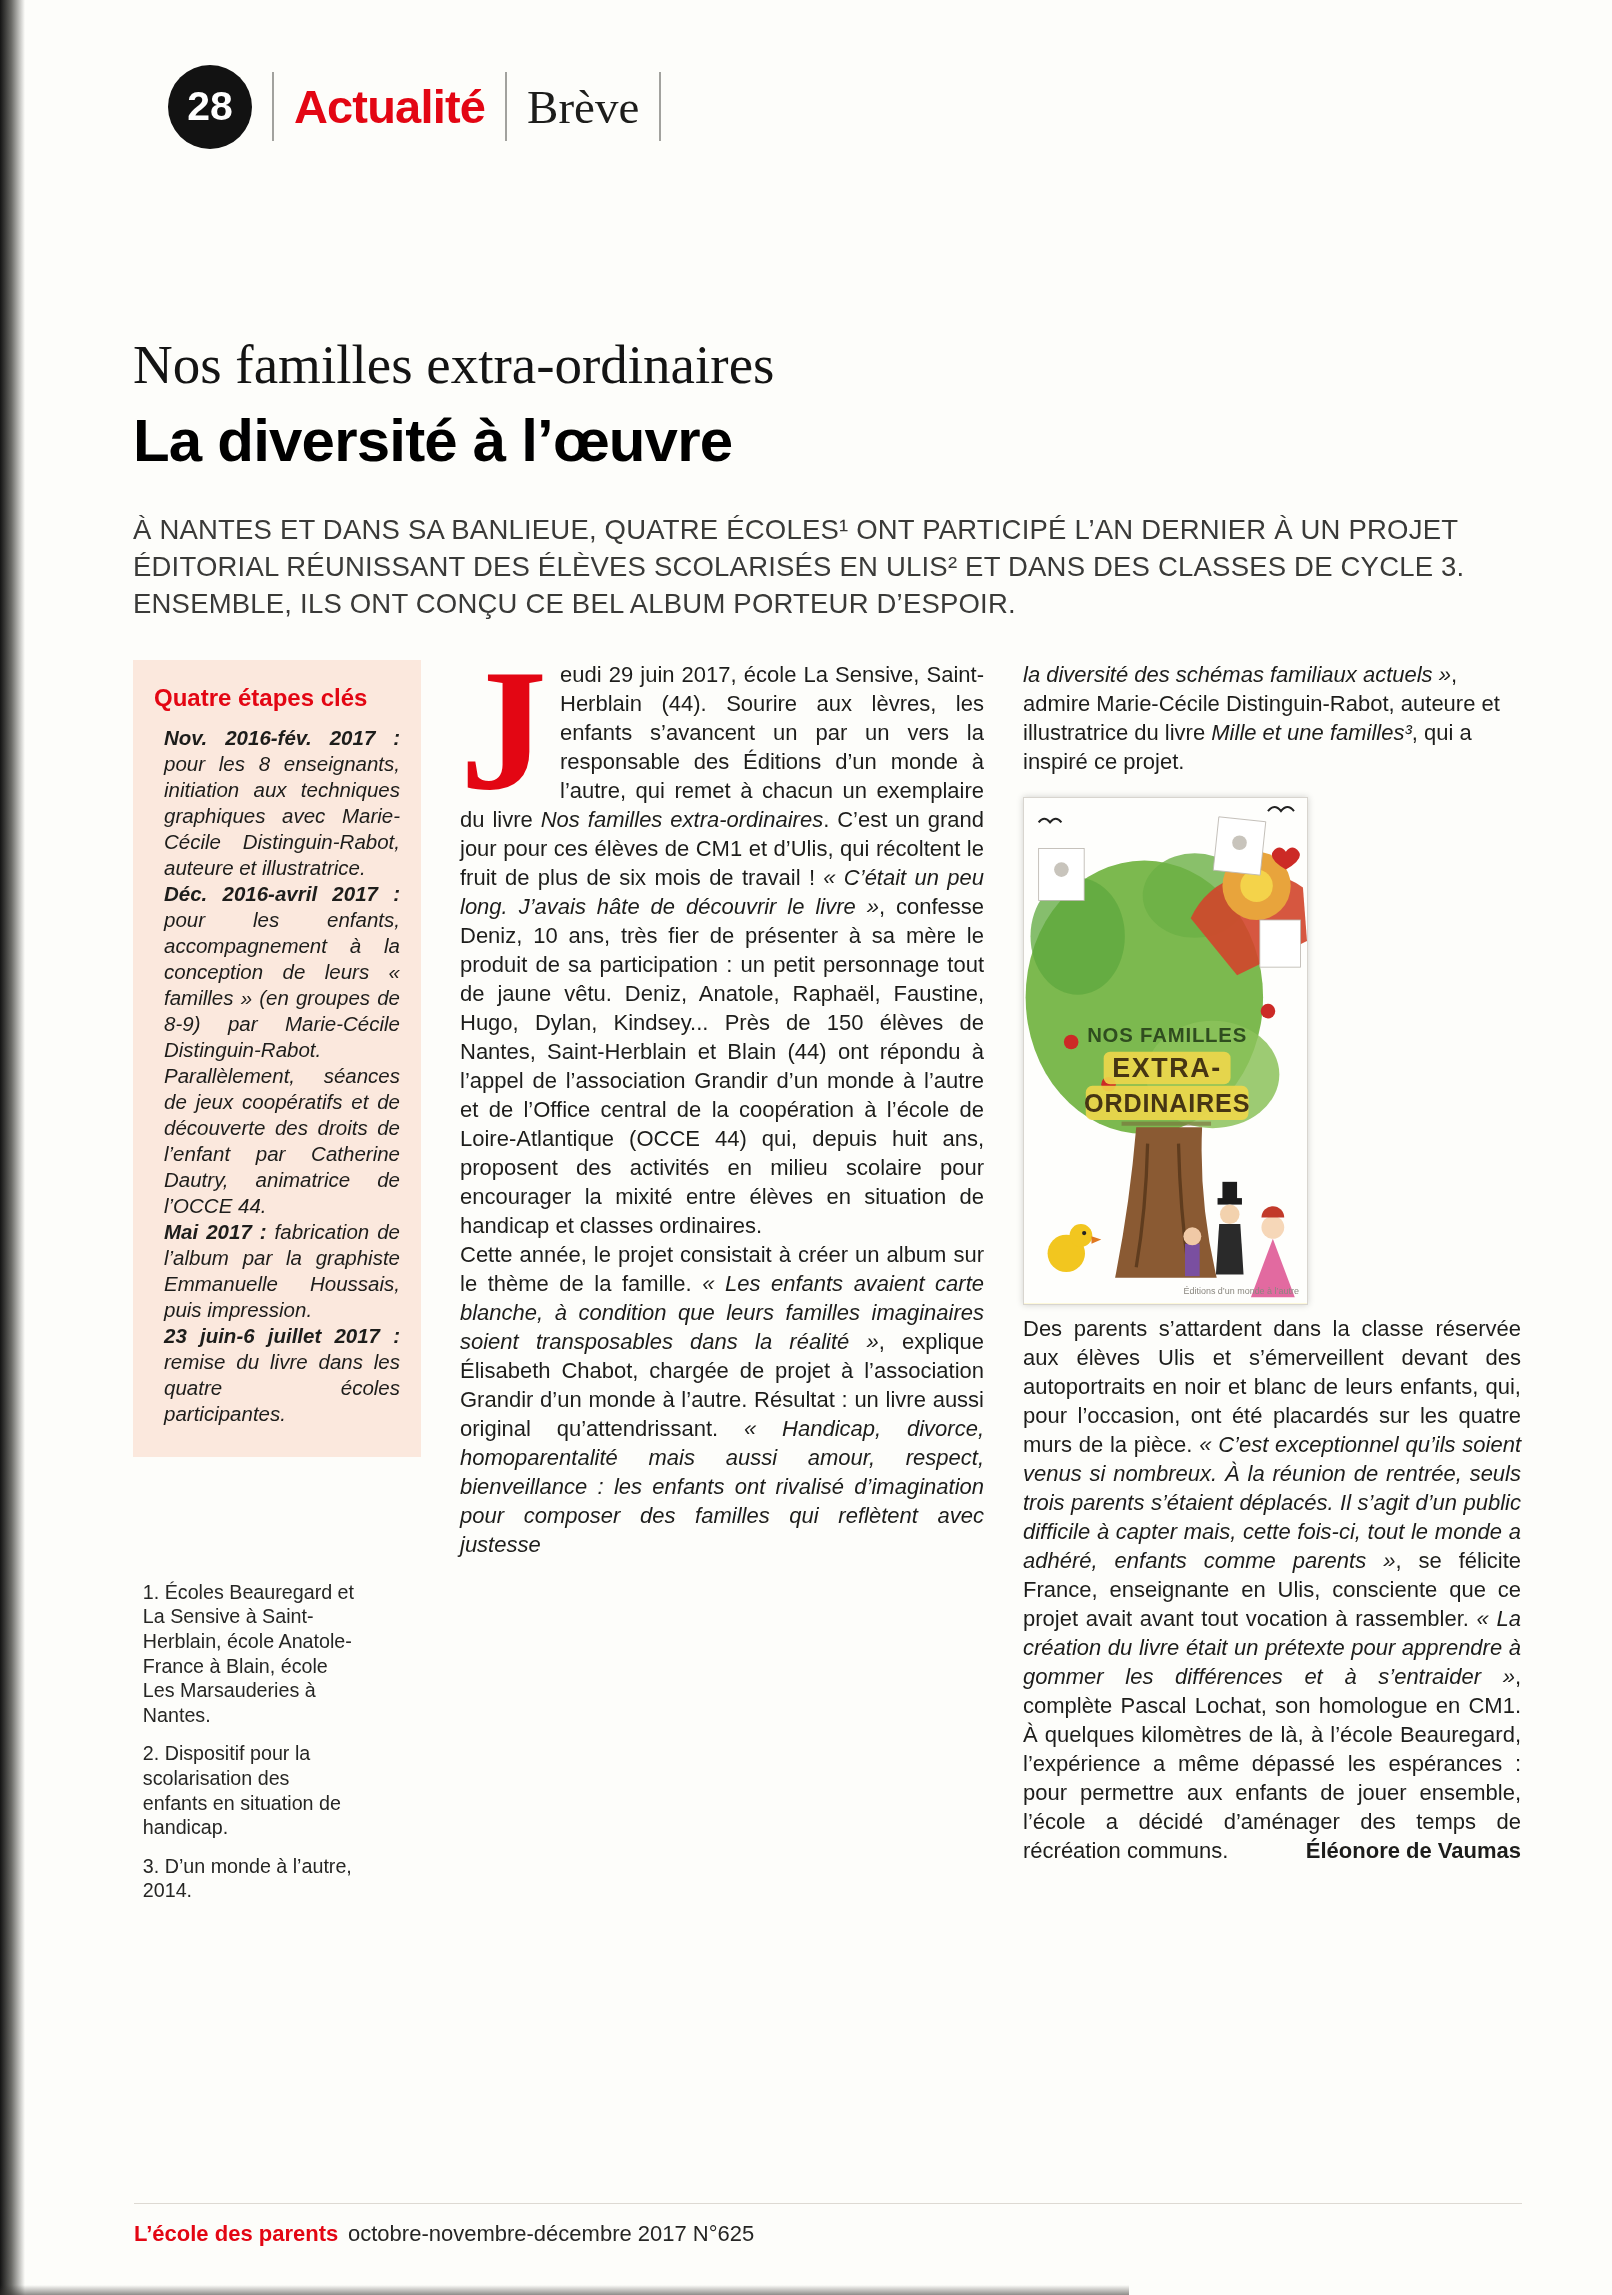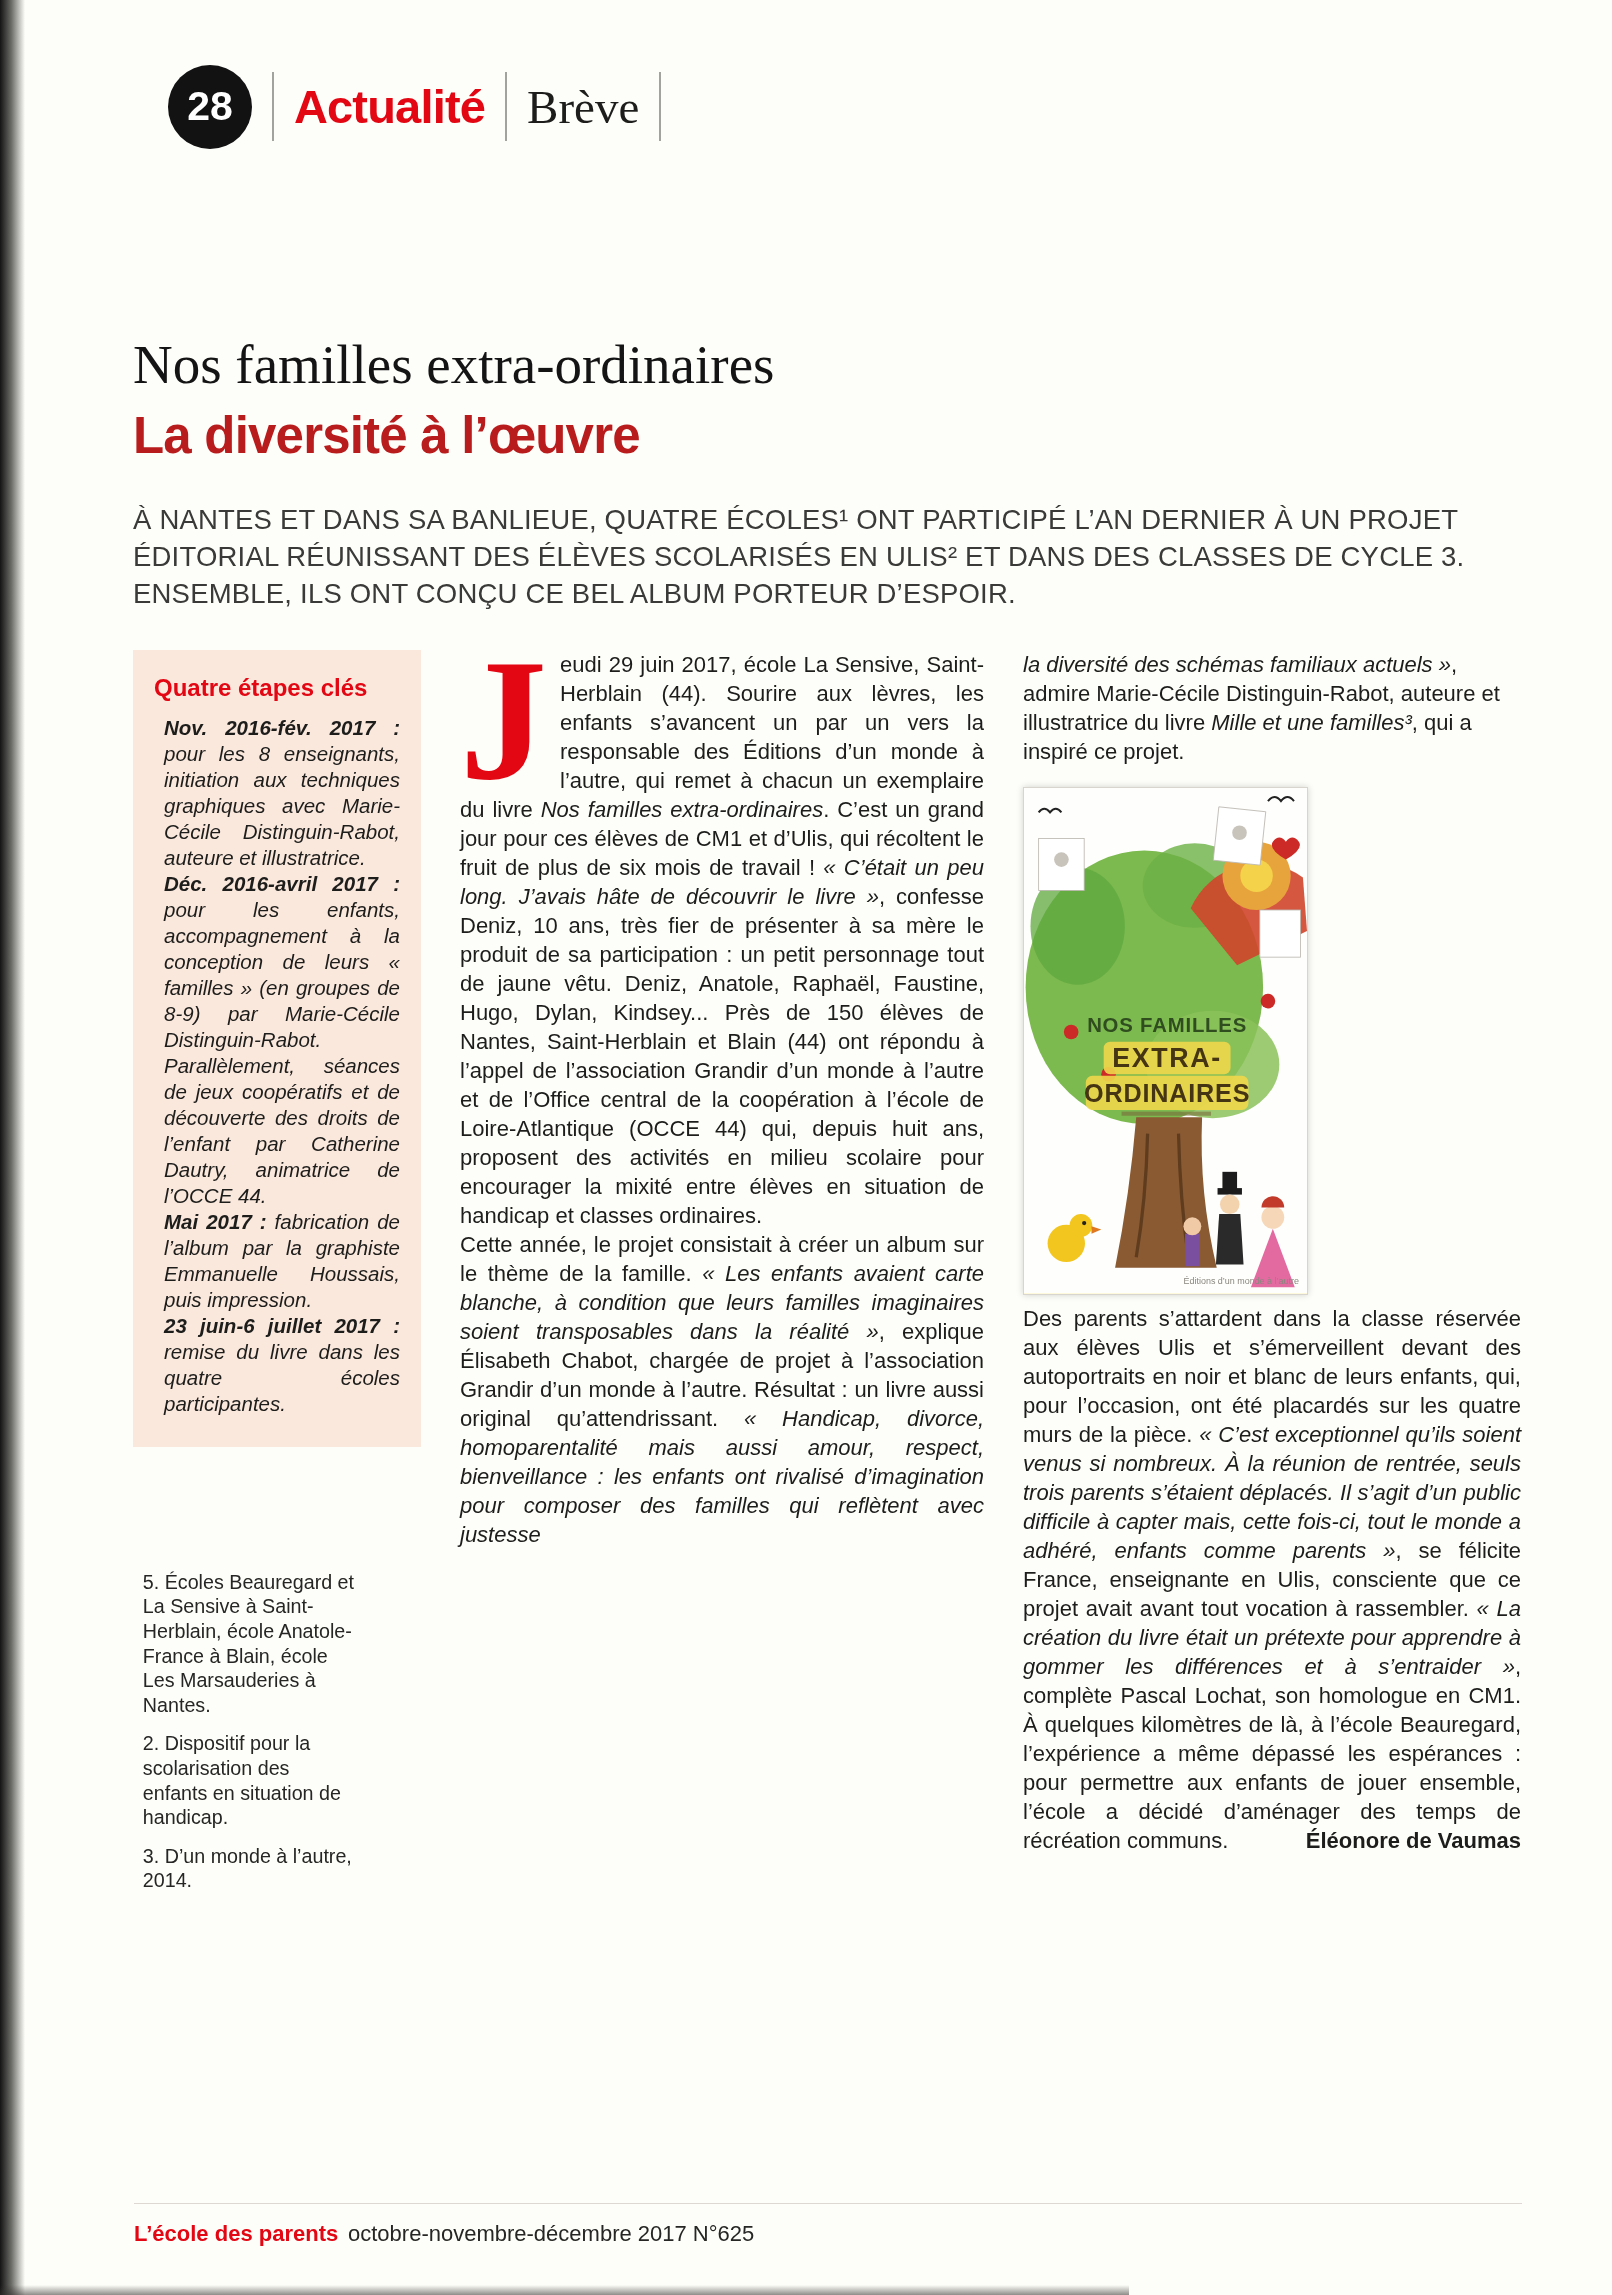--- a/index.html
+++ b/index.html
@@ -21,21 +21,21 @@
     display:flex; align-items:center; justify-content:center;
     font-size:41px; font-weight:bold; flex:0 0 auto; }
   .vrule { width:2.5px; height:69px; background:#a2a29e; flex:0 0 auto; }
   .section-label { color:#e30613; font-weight:bold; font-size:47px; letter-spacing:-0.8px; }
   .subsection-label { font-family:"Liberation Serif", serif; font-size:47px; color:#1d1d1b; }
 
   
   .main { padding:0 92px 0 133px; }
   .kicker { font-family:"Liberation Serif", serif; font-weight:400; font-size:55px;
     line-height:62px; margin-top:182px; color:#141414; }
-  .title { font-size:51px; font-weight:bold; letter-spacing:-0.8px; margin-top:9.8px; color:#b91c1c; }
+  .title { font-size:60px; font-weight:bold; letter-spacing:-0.8px; margin-top:9.8px; color:#000000; }
   .standfirst { margin-top:36px; font-size:27.5px; line-height:37px; color:#3a3a38;
     letter-spacing:0.2px; max-width:1377px; }
 
   
   .columns { display:grid; grid-template-columns:288px 524px 1fr; column-gap:39px; margin-top:38px; }
 
   
   .keybox { background:#fbe8dd; padding:24.6px 21px 29.5px; }
   .keybox h3 { color:#e30613; font-size:24px; margin-bottom:13px; }
   .keybox p { font-style:italic; font-size:20.5px; line-height:26px; color:#1d1d1b; text-align:justify;margin-left:10px; }
@@ -92,21 +92,21 @@
 
       <aside>
         <div class="keybox">
           <h3>Quatre étapes clés</h3>
           <p><span class="kdate">Nov. 2016-fév. 2017 :</span><span> pour les 8 enseignants, initiation aux techniques graphiques avec Marie-Cécile Distinguin-Rabot, auteure et illustratrice.</span></p>
           <p><span class="kdate">Déc. 2016-avril 2017 :</span><span> pour les enfants, accompagnement à la conception de leurs « familles » (en groupes de 8-9) par Marie-Cécile Distinguin-Rabot. Parallèlement, séances de jeux coopératifs et de découverte des droits de l’enfant par Catherine Dautry, animatrice de l’OCCE 44.</span></p>
           <p><span class="kdate">Mai 2017 :</span><span> fabrication de l’album par la graphiste Emmanuelle Houssais, puis impression.</span></p>
           <p><span class="kdate">23 juin-6 juillet 2017 :</span><span> remise du livre dans les quatre écoles participantes.</span></p>
         </div>
         <div class="footnotes">
-          <p>5. Écoles Beauregard et La Sensive à Saint-Herblain, école Anatole-France à Blain, école Les Marsauderies à Nantes.</p>
+          <p>1. Écoles Beauregard et La Sensive à Saint-Herblain, école Anatole-France à Blain, école Les Marsauderies à Nantes.</p>
           <p>2. Dispositif pour la scolarisation des enfants en situation de handicap.</p>
           <p>3. D’un monde à l’autre, 2014.</p>
         </div>
       </aside>
 
       <div class="mid-col">
         <p class="body"><span class="dropcap">J</span><span><span>eudi 29 juin 2017, école La Sensive, Saint-Herblain (44). Sourire aux lèvres, les enfants s’avancent un par un vers la responsable des Éditions d’un monde à l’autre, qui remet à chacun un exemplaire du livre </span><em>Nos familles extra-ordinaires</em><span>. C’est un grand jour pour ces élèves de CM1 et d’Ulis, qui récoltent le fruit de plus de six mois de travail ! </span><em>« C’était un peu long. J’avais hâte de découvrir le livre »</em><span>, confesse Deniz, 10 ans, très fier de présenter à sa mère le produit de sa participation : un petit personnage tout de jaune vêtu. Deniz, Anatole, Raphaël, Faustine, Hugo, Dylan, Kindsey... Près de 150 élèves de Nantes, Saint-Herblain et Blain (44) ont répondu à l’appel de l’association Grandir d’un monde à l’autre et de l’Office central de la coopération à l’école de Loire-Atlantique (OCCE 44) qui, depuis huit ans, proposent des activités en milieu scolaire pour encourager la mixité entre élèves en situation de handicap et classes ordinaires.</span></span></p>
         <p class="body"><span>Cette année, le projet consistait à créer un album sur le thème de la famille. </span><em>« Les enfants avaient carte blanche, à condition que leurs familles imaginaires soient transposables dans la réalité »</em><span>, explique Élisabeth Chabot, chargée de projet à l’association Grandir d’un monde à l’autre. Résultat : un livre aussi original qu’attendrissant. </span><em>« Handicap, divorce, homoparentalité mais aussi amour, respect, bienveillance : les enfants ont rivalisé d’imagination pour composer des familles qui reflètent avec justesse</em></p>
       </div>
 

